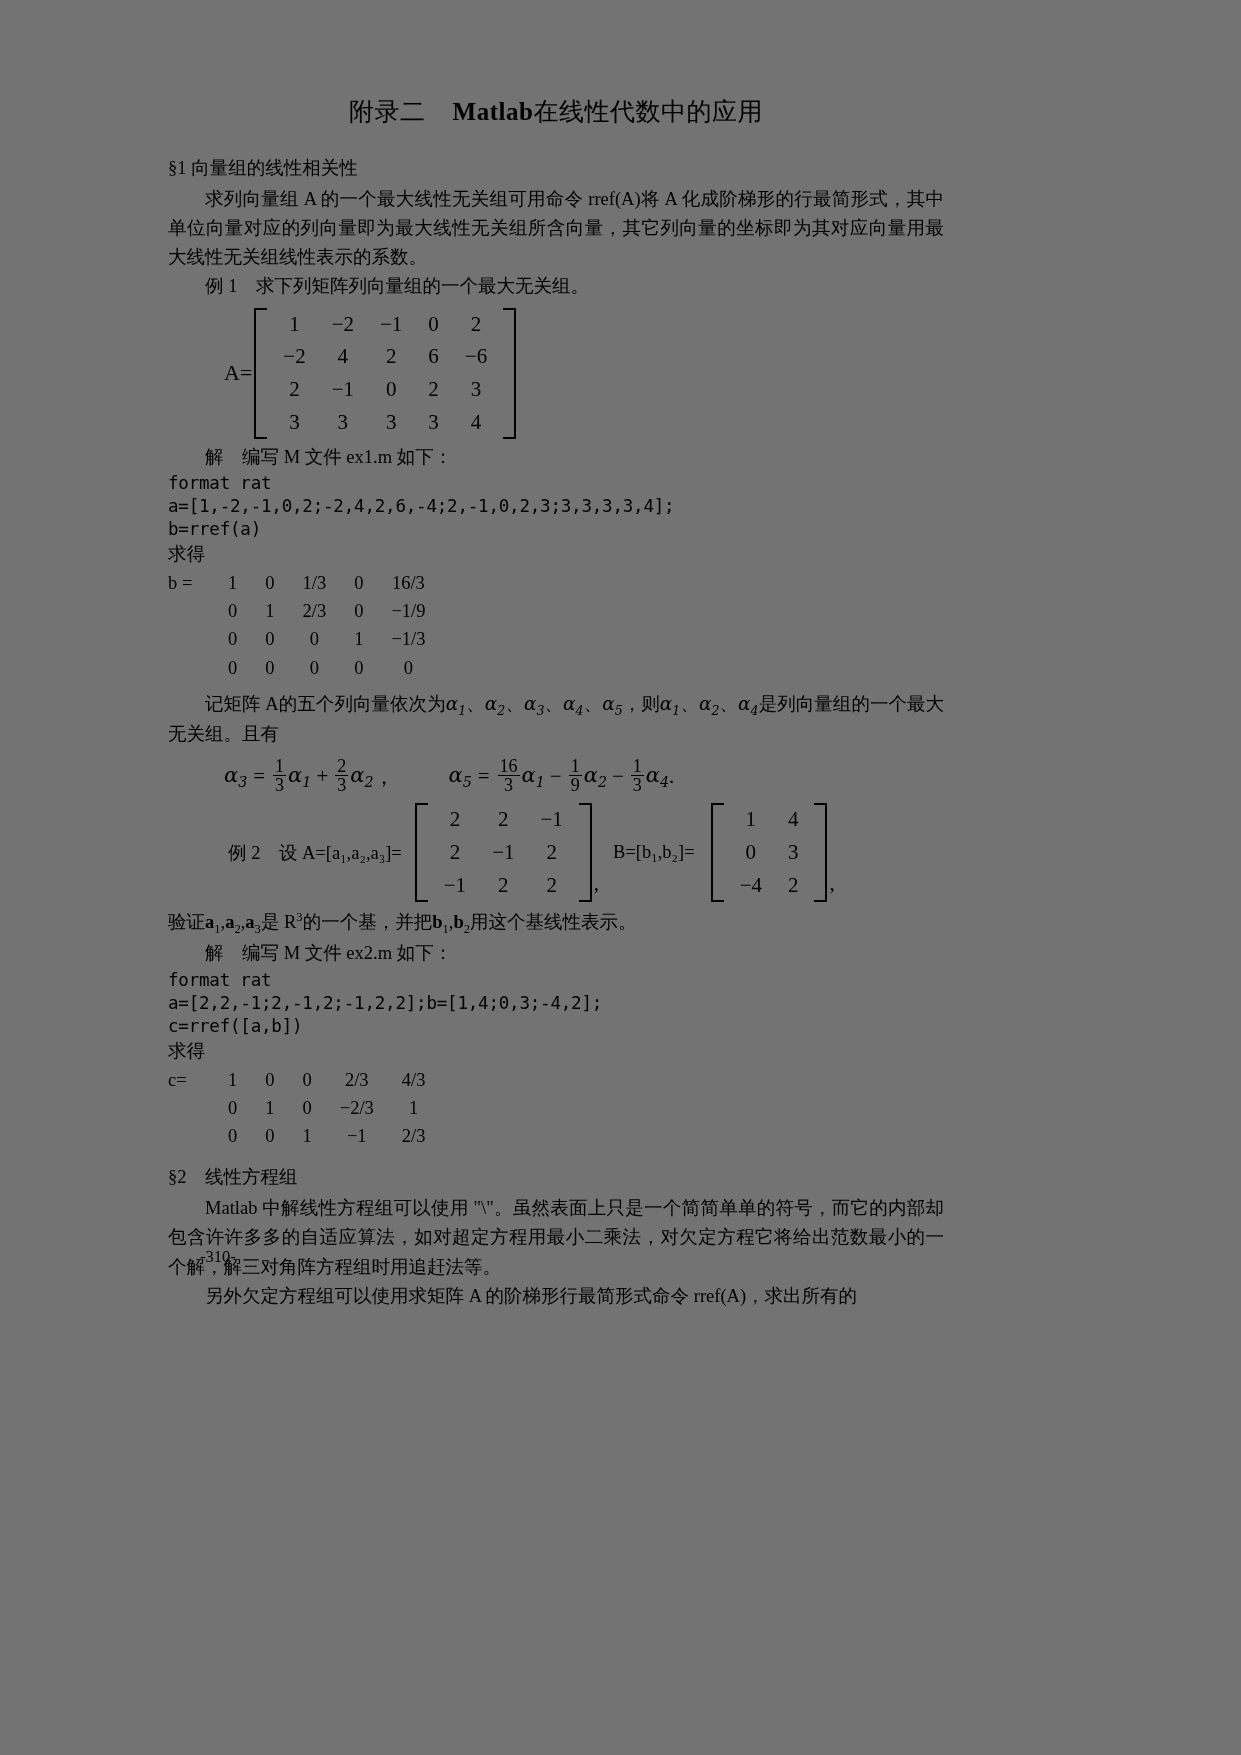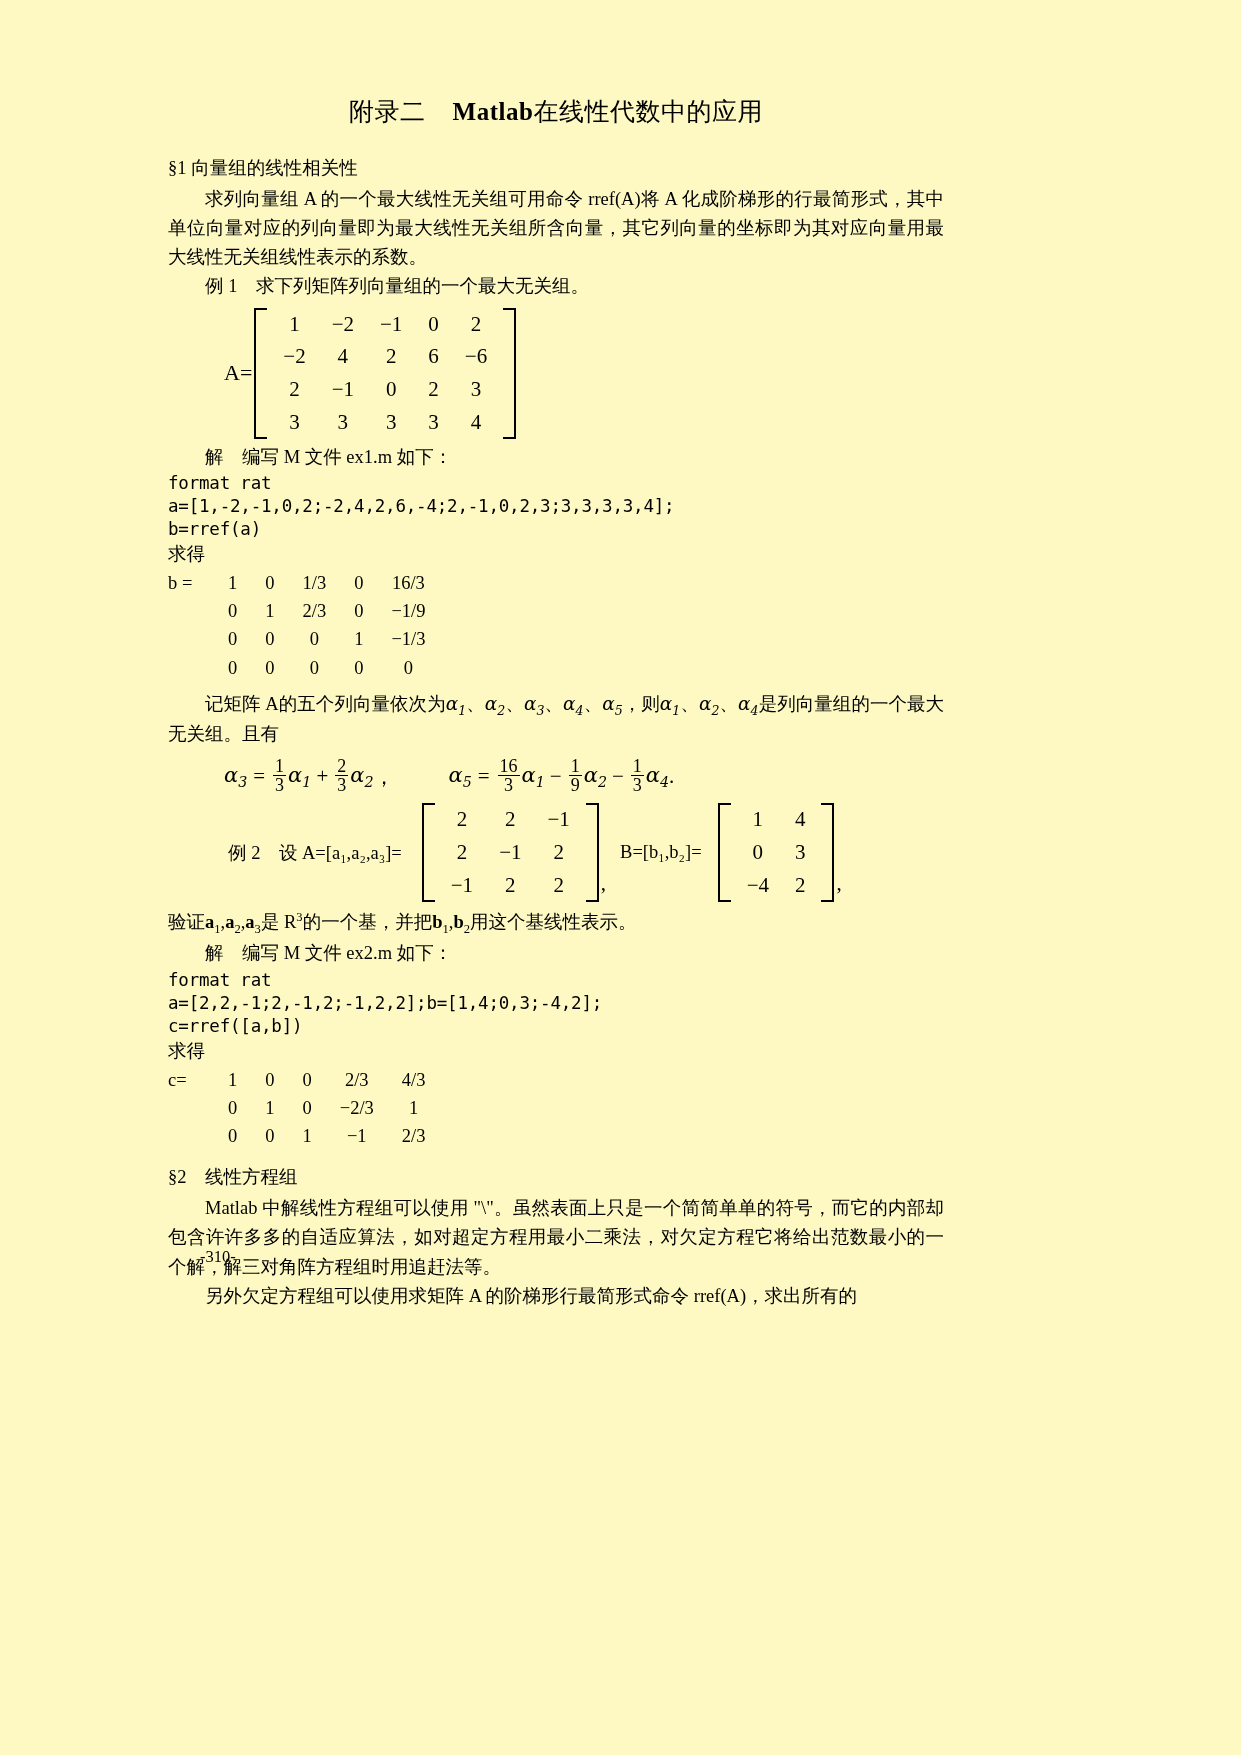--- a/index.html
+++ b/index.html
@@ -12,21 +12,21 @@
     height: 1755px;
     position: relative;
     font-family: "Liberation Serif", "DejaVu Serif", serif;
     color: #000;
   }
   .page {
     position: absolute;
     left: 0; top: 0;
     width: 1241px;
     height: 1755px;
-    background: #fef9c3;
+    background: #737373;
   }
   .content {
     position: absolute;
     left: 168px;
     top: 95px;
     width: 776px;
   }
   h1.title {
     font-size: 25px;
     font-weight: normal;
@@ -156,21 +156,21 @@
   .ex2row {
     display: flex;
     align-items: center;
     justify-content: flex-start;
     margin: 8px 0 6px 0;
     font-size: 20px;
   }
   .ex2-lead {
     font-size: 18.5px;
     white-space: nowrap;
-    margin-right: 20px;
+    margin-right: 13px;
     padding-left: 60px;
   }
   .comma-after {
     font-size: 21px;
     align-self: flex-end;
     padding-bottom: 6px;
     margin-left: 2px;
     margin-right: 14px;
   }
   .pagenum {

